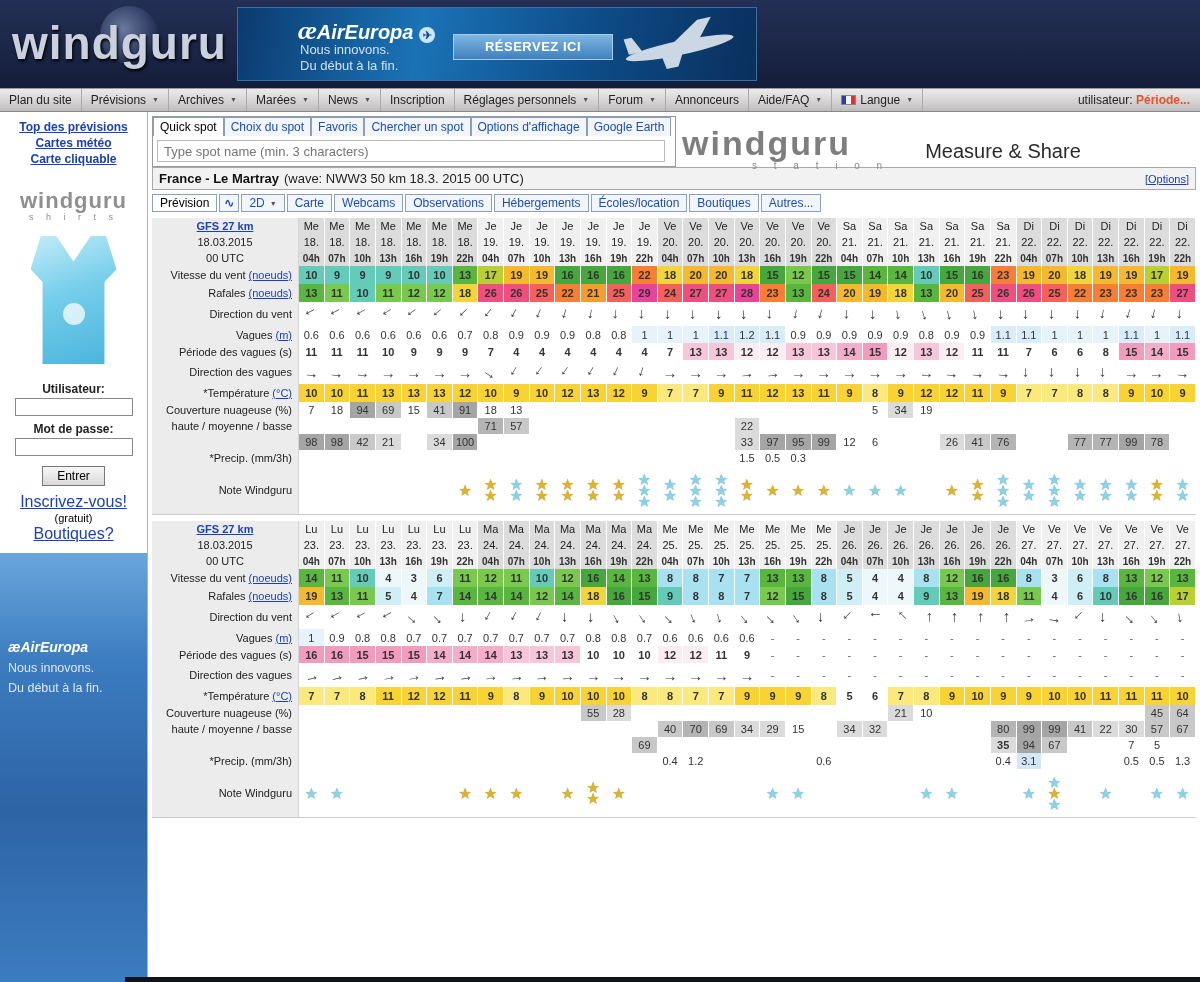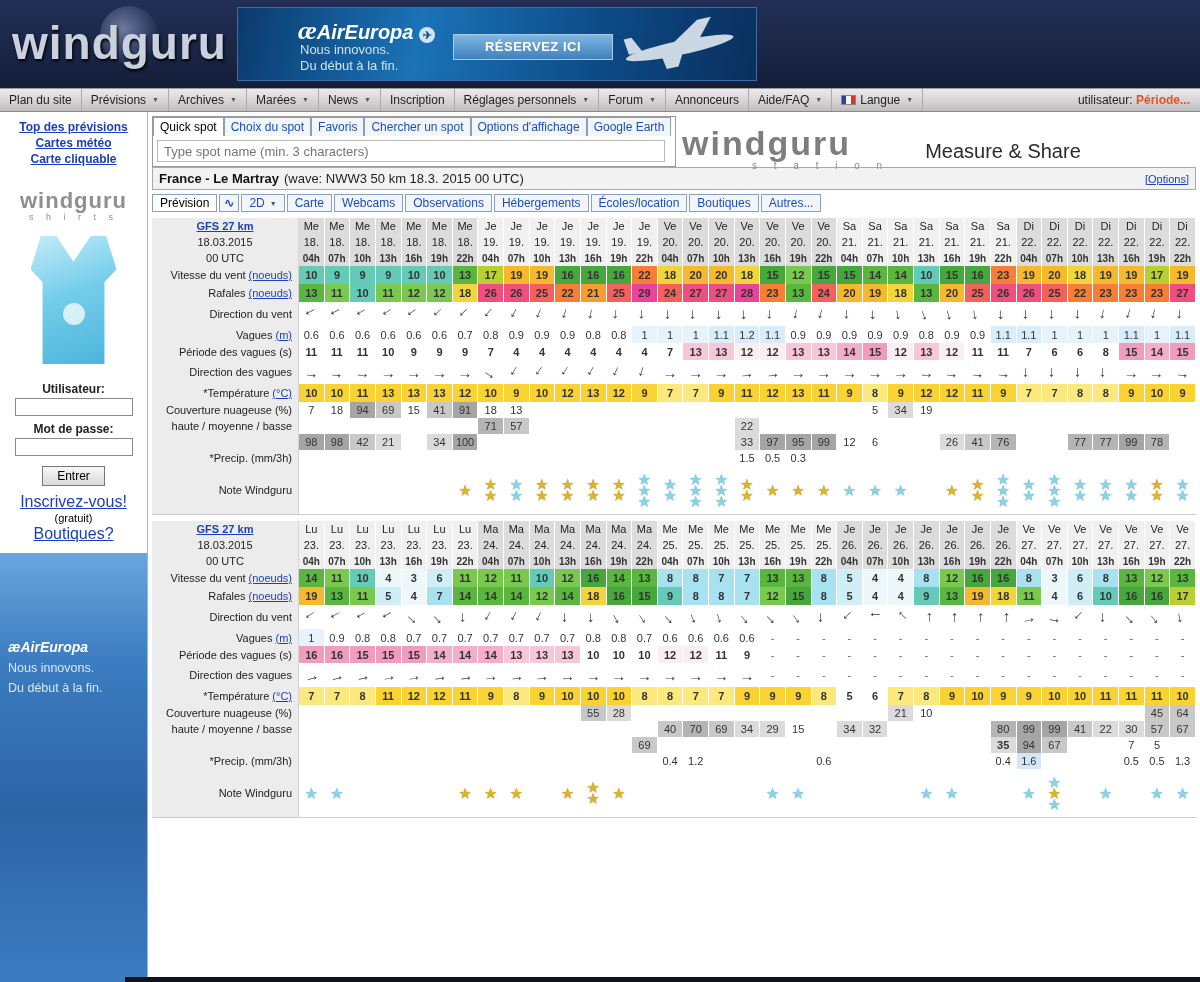--- a/index.html
+++ b/index.html
@@ -1983,21 +1983,21 @@
             <div class="cell"></div>
             <div class="cell"></div>
             <div class="cell" style="font-weight: normal;">0.6</div>
             <div class="cell"></div>
             <div class="cell"></div>
             <div class="cell"></div>
             <div class="cell"></div>
             <div class="cell"></div>
             <div class="cell"></div>
             <div class="cell" style="font-weight: normal;">0.4</div>
-            <div class="cell" style="font-weight: normal; background: rgb(212, 231, 248);">1.6</div>
+            <div class="cell" style="font-weight: normal; background: rgb(212, 231, 248);">3.1</div>
             <div class="cell"></div>
             <div class="cell"></div>
             <div class="cell"></div>
             <div class="cell" style="font-weight: normal;">0.5</div>
             <div class="cell" style="font-weight: normal;">0.5</div>
             <div class="cell" style="font-weight: normal;">1.3</div>
           </div>
         </div>
         <div class="trow" style="height: 48px;">
           <div class="rlabel">

